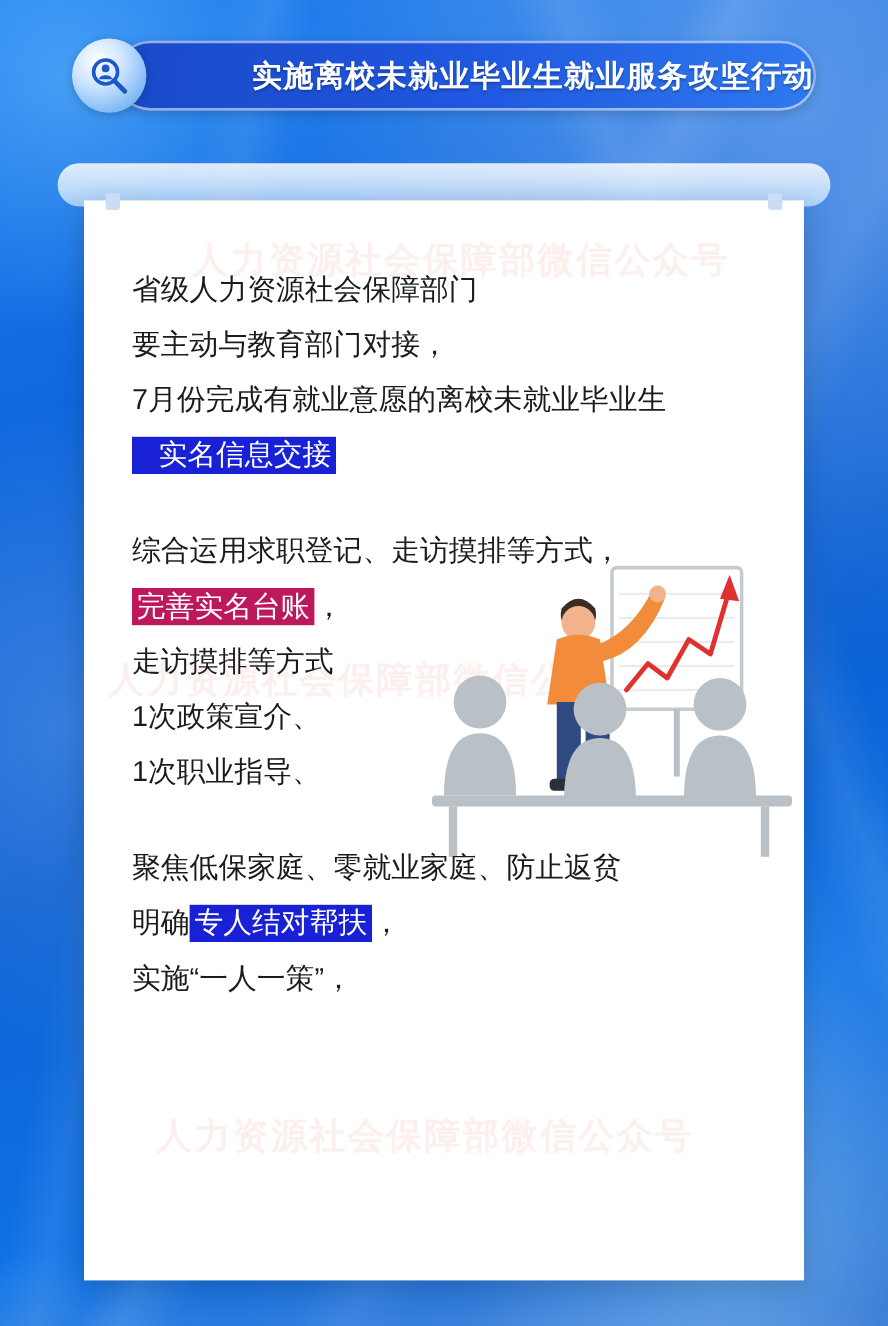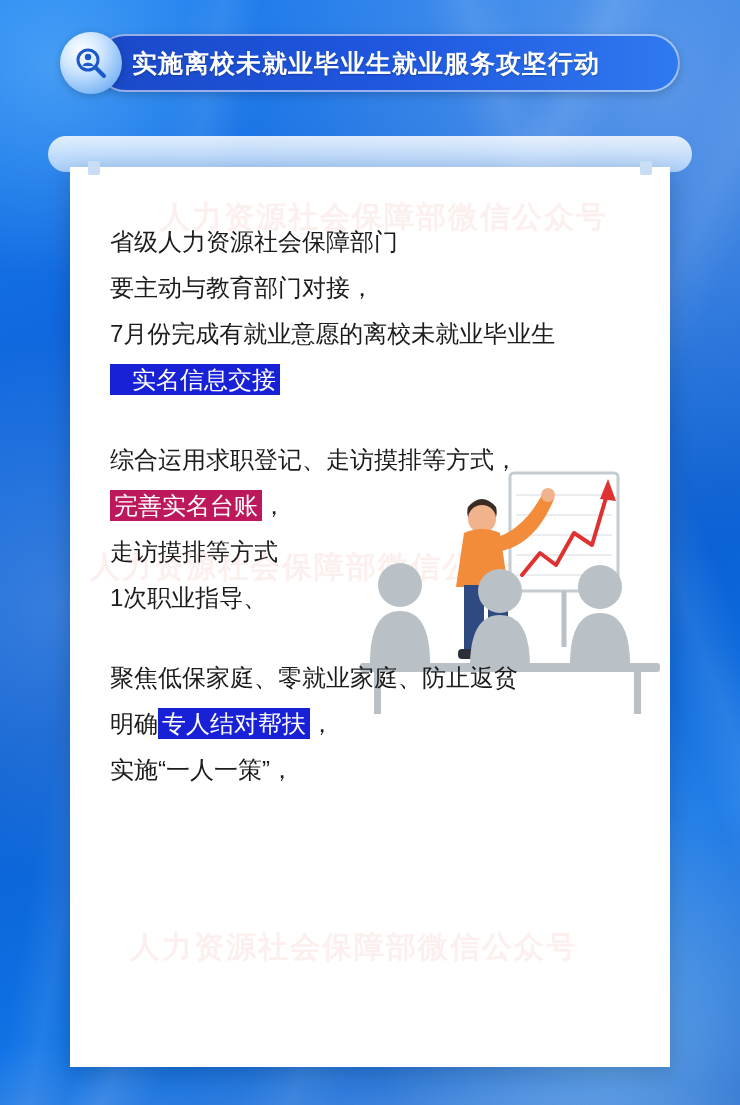--- a/index.html
+++ b/index.html
@@ -72,21 +72,21 @@
     position: absolute;
     left: 36px; top: 0;
     width: 584px; height: 58px;
     border-radius: 29px;
     background: linear-gradient(90deg, #1a49c8 0%, #1f57df 50%, #2f79ef 100%);
     box-shadow: 0 3px 10px rgba(0,0,0,0.18);
     border: 2px solid rgba(255,255,255,0.55);
     box-sizing: border-box;
     display: flex;
     align-items: center;
-    justify-content: flex-start;
+    justify-content: flex-end;
   }
   .header-title {
     color: #ffffff;
     font-size: 25px;
     font-weight: bold;
     letter-spacing: 1px;
     text-shadow: 0 1px 2px rgba(0,0,0,0.25);
     white-space: nowrap;
     padding-left: 34px;
   }
@@ -265,20 +265,21 @@
           <div class="block">
             <p class="para"><span>省级人力资源社会保障部门</span></p>
             <p class="para"><span>要主动与教育部门对接，</span></p>
             <p class="para"><span>7月份完成有就业意愿的离校未就业毕业生</span></p>
             <p class="para"><span class="hl" style="background: rgb(24, 33, 214); padding-left: 22px;">实名信息交接</span></p>
           </div>
           <div class="block">
             <p class="para"><span>综合运用求职登记、走访摸排等方式，</span></p>
             <p class="para"><span class="hl" style="background: #be185d;">完善实名台账</span><span>，</span></p>
             <p class="para"><span>走访摸排等方式</span></p>
+            <p class="para"><span>1次政策宣介、</span></p>
             <p class="para"><span>1次职业指导、</span></p>
           </div>
           <div class="block">
             <p class="para"><span>聚焦低保家庭、零就业家庭、防止返贫</span></p>
             <p class="para"><span>明确</span><span class="hl" style="background: rgb(24, 33, 214);">专人结对帮扶</span><span>，</span></p>
             <p class="para"><span>实施“一人一策”，</span></p>
           </div>
         </div>
     </div>
   </div>

